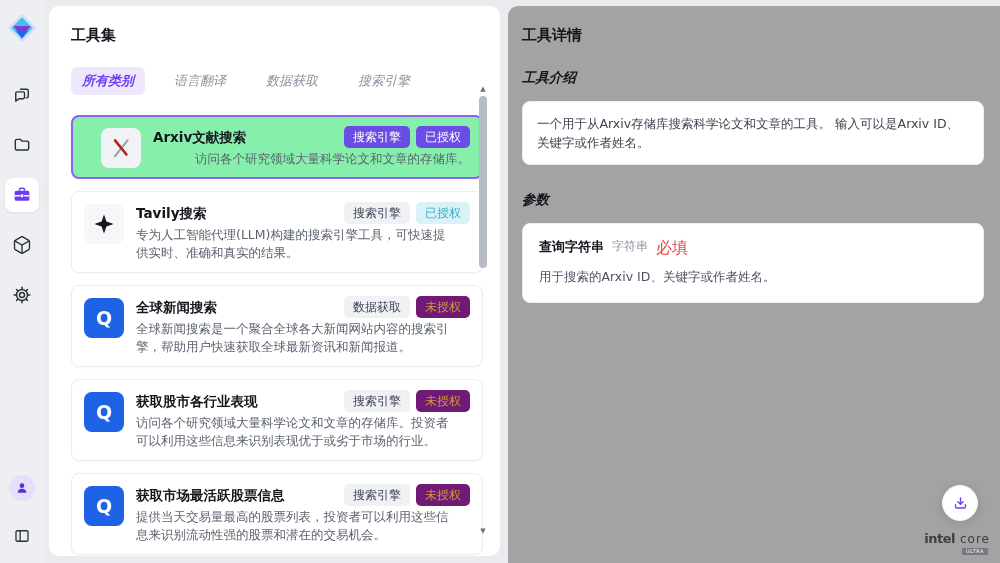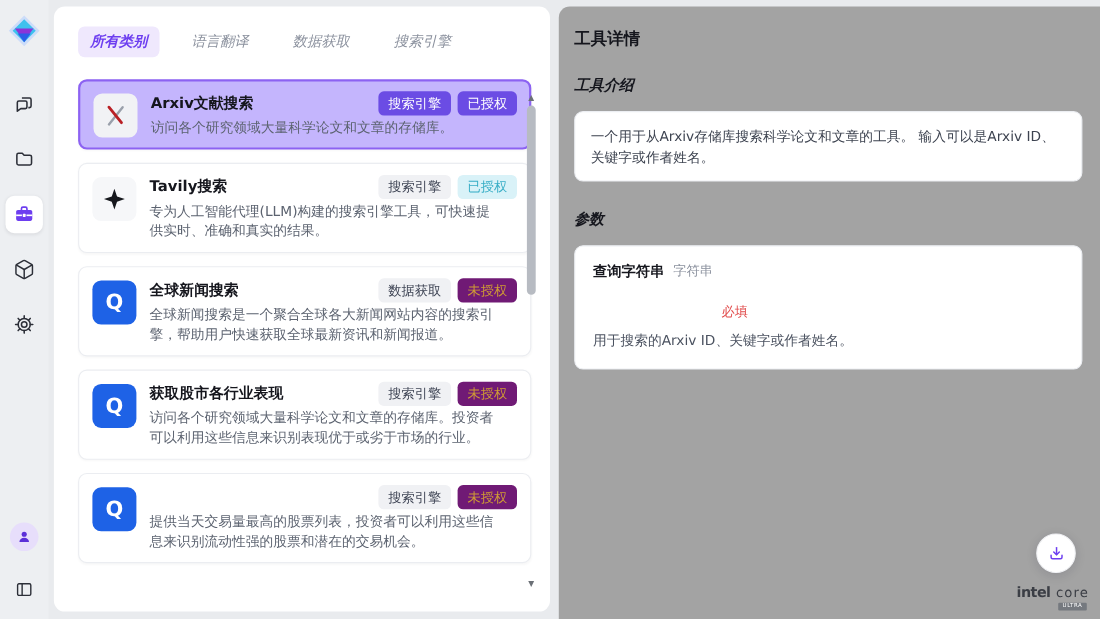--- a/index.html
+++ b/index.html
@@ -26,21 +26,21 @@
                 background:#ffffff; border-radius:10px; overflow:hidden; }
   .list-inner { padding:18px 24px 0 22px; }
   .list-title { font-size:15px; font-weight:bold; color:#15161d; margin:2px 0 22px; }
   .tabs { display:flex; align-items:center; gap:18px; margin-bottom:20px; }
   .tab { font-size:13px; color:#8a909d; padding:5px 11px; border-radius:6px; cursor:pointer; white-space:nowrap;font-style:italic; }
   .tab.active { background:#efe8fd; color:#6d3ef0; font-weight:bold; }
 
   .cards { display:flex; flex-direction:column; gap:12px; width:412px; }
   .card { background:#fff; border:1px solid #ebedf1; border-radius:8px; padding:10px 12px 10px 12px;
           display:flex; gap:12px; box-shadow:0 1px 2px rgba(16,24,40,.03); cursor:pointer; }
-  .card.selected { border:2px solid #8c62f2; background:#c4b5fd; padding:9px 11px 9px 12px; }
+  .card.selected { border:2px solid #8c62f2; background:#86efac; padding:9px 11px 9px 28px;text-align:right; }
   .tile { width:40px; height:40px; border-radius:8px; flex:0 0 40px;
           display:flex; align-items:center; justify-content:center; margin-top:2px; }
   .tile.gray  { background:#f1f2f5; }
   .tile.white { background:#f6f7f9; }
   .tile.blue  { background:#1e62e6; }
   .tile .q-glyph { color:#fff; font-size:19px; font-weight:bold; font-family:"DejaVu Sans",sans-serif; }
   .card-body { flex:1; min-width:0; }
   .card-head { display:flex; align-items:flex-start; }
   .card-title { font-size:13.5px; font-weight:bold; color:#15161d; line-height:18px; padding-top:2px; }
   .badges { margin-left:auto; display:flex; gap:6px; }
@@ -64,21 +64,21 @@
                   background:#a3a3a3; border-radius:10px 0 0 0; padding:16px 16px 0 14px; }
   .detail-title { font-size:15px; font-weight:bold; color:#15161d; margin:4px 0 24px; }
   .section-h { font-size:13.5px; font-weight:bold; color:#15161d; margin-bottom:14px;font-style:italic; }
   .detail-card { background:#ffffff; border:1px solid #eceef2; border-radius:8px; }
   .intro-card { padding:12px 14px; margin-bottom:26px; }
   .intro-text { font-size:12.5px; color:#3d4350; line-height:19px; }
   .param-card { padding:14px 16px 16px; }
   .param-line { display:flex; align-items:flex-start; gap:8px; margin-bottom:10px; }
   .param-name { font-size:13px; font-weight:bold; color:#15161d; }
   .param-type { font-size:12px; color:#8a909d; }
-  .param-req  { font-size:12px; color:#e14b4b;margin-top:37px; }
+  .param-req  { font-size:16px; color:#e14b4b; }
   .param-desc { font-size:12.5px; color:#4b5260; }
 
   
   .fab { position:absolute; right:22px; bottom:42px; width:36px; height:36px; border-radius:50%;
          background:#ffffff; box-shadow:0 2px 10px rgba(20,20,50,.14); border:1px solid #f0f1f4;
          display:flex; align-items:center; justify-content:center; cursor:pointer; }
   .intel { position:absolute; right:10px; bottom:8px; text-align:right; line-height:1;
            color:#3b3e45; white-space:nowrap; }
   .intel .intel-word { font-size:13px; font-weight:bold; letter-spacing:-0.5px; }
   .intel .core-word { font-size:12px; font-weight:normal; letter-spacing:1px; }
@@ -172,20 +172,21 @@
     <rect x="4" y="5" width="16" height="14" rx="1.6"></rect>
     <line x1="9.5" y1="5" x2="9.5" y2="19"></line>
   </svg>
 </span>
         </div>
       </div>
   </aside>
 
   <main class="list-panel">
     <div class="list-inner">
+      <h1 class="list-title">工具集</h1>
       <div class="tabs" id="tabs">
           <div class="tab active">所有类别</div>
           <div class="tab">语言翻译</div>
           <div class="tab">数据获取</div>
           <div class="tab">搜索引擎</div>
         </div>
       <div class="cards" id="cards">
           <div class="card selected">
             <div class="tile gray">
   <svg width="26" height="26" viewBox="0 0 24 24" fill="none" stroke-linecap="round">
@@ -250,20 +251,21 @@
               </div>
               <div class="card-desc">访问各个研究领域大量科学论文和文章的存储库。投资者可以利用这些信息来识别表现优于或劣于市场的行业。</div>
             </div>
           </div>
           <div class="card">
             <div class="tile blue">
   <span class="q-glyph">Q</span>
 </div>
             <div class="card-body">
               <div class="card-head">
+                <div class="card-title">获取市场最活跃股票信息</div>
                 <div class="badges">
                   <span class="badge gray">搜索引擎</span>
                   <span class="badge amber">未授权</span>
                 </div>
               </div>
               <div class="card-desc">提供当天交易量最高的股票列表，投资者可以利用这些信息来识别流动性强的股票和潜在的交易机会。</div>
             </div>
           </div>
         </div>
     </div>

